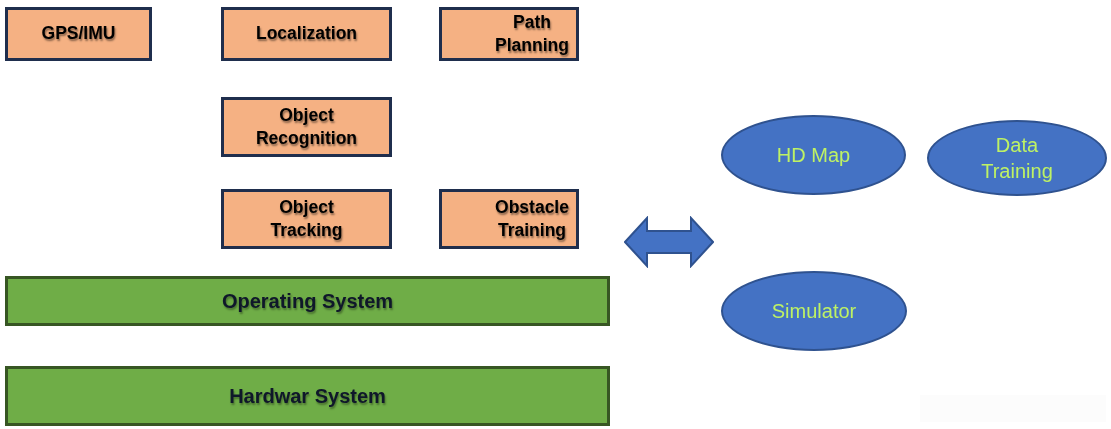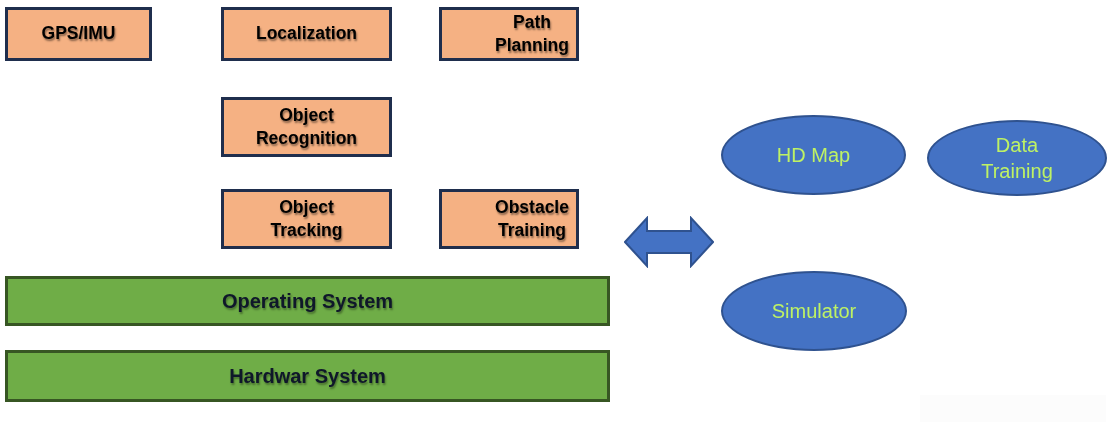--- a/index.html
+++ b/index.html
@@ -53,21 +53,21 @@
     justify-content: center;
     text-align: center;
   }
   .layer .lbl {
     font-size: 20px;
     font-weight: bold;
     color: #0f172a;
     text-shadow: 1px 1.5px 2px rgba(0,0,0,0.35);
   }
   .layer-os { top: 276px; height: 50px; }
-  .layer-hw { top: 350px; height: 52px; }
+  .layer-hw { top: 366px; height: 60px; }
   
   .connector {
     position: absolute;
     left: 624px;
     top: 216px;
     width: 90px;
     height: 52px;
   }
   
   .ellipse {

